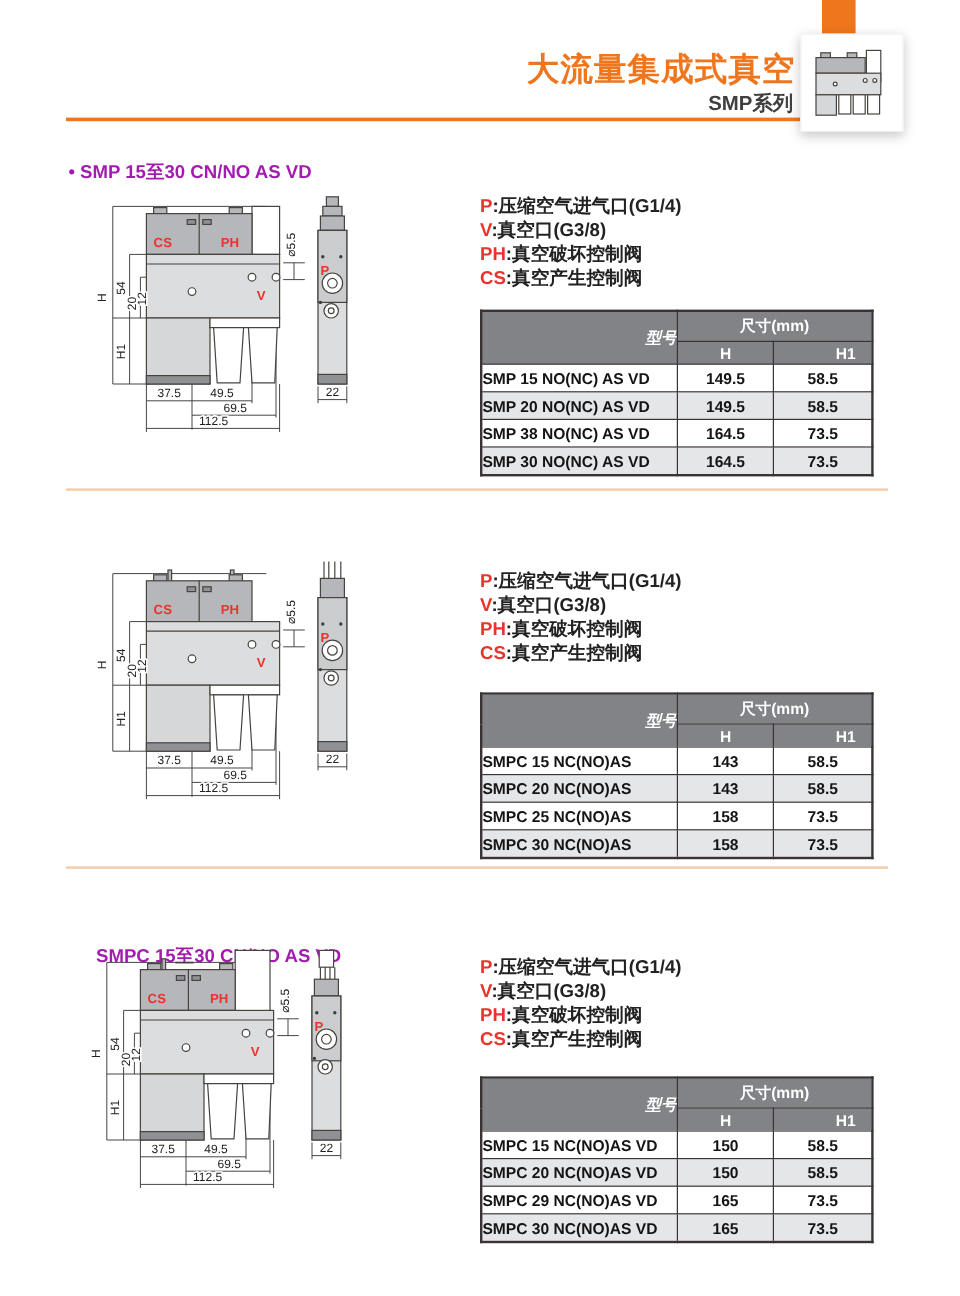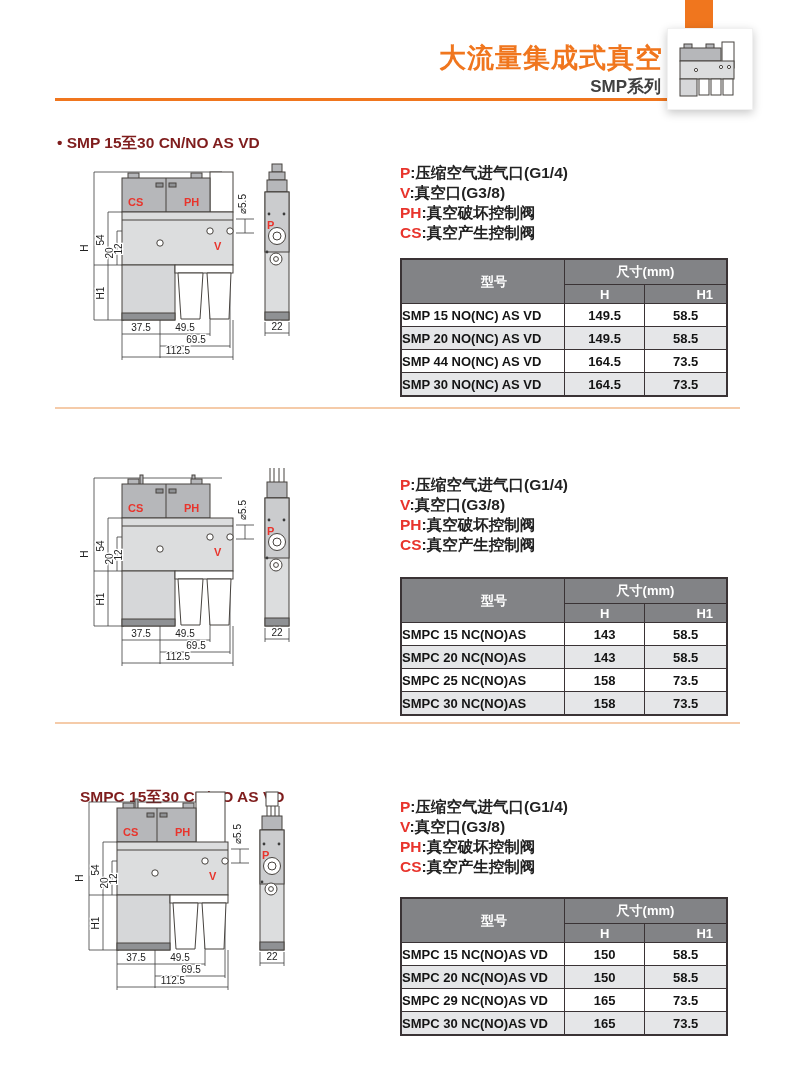--- a/index.html
+++ b/index.html
@@ -9,35 +9,35 @@
 
   
   .hdr-title { right:137px; top:40px; font-size:27px; font-weight:700; color:#F0761E; letter-spacing:1px;margin-left:32px; }
   .hdr-sub   { right:139px; top:75px; font-size:17px; font-weight:600; color:#404040; }
   .hdr-line  { left:55px; width:612px; top:98px; height:3px; background:#F0761E; }
   .corner-tab{ left:685px; top:0; width:28px; height:30px; background:#F0761E; }
   .thumb-card{ left:667px; top:28px; width:84px; height:80px; background:#fff;
                border:1px solid #f1f1f1; box-shadow:0 3px 9px rgba(0,0,0,.22);
                display:flex; align-items:center; justify-content:center; }
 
-  .sec-title { font-size:15.5px; font-weight:700; color:#7f1d1d; white-space:nowrap; }
+  .sec-title { font-size:15.5px; font-weight:700; color:#a21caf; white-space:nowrap; }
   .divider   { left:55px; width:685px; height:2px; background:#F5CBA9; }
 
   
   .legend { width:335px; }
   .legend-line { font-size:15.5px; font-weight:700; color:#222; line-height:20px; white-space:nowrap; }
   .legend-line .k { color:#E8342C; }
 
   
   table.dims { border-collapse:collapse; table-layout:fixed; width:328px; border:2px solid #3A3335; }
   .dims th, .dims td { border:1.6px solid #3A3335; padding:0; overflow:hidden; }
   .dims thead th { background:#828386; color:#fff; font-size:13px; font-weight:700; }
   .dims .r1 th { height:24px; }
   .dims .r2 th { height:18px; }
-  .dims th.c-model { text-align:center; padding-left:22px; }
+  .dims th.c-model { text-align:right; padding-left:22px;font-style:italic; }
   .dims th.c-h  { text-align:center; }
   .dims th.c-h1 { text-align:right; padding-right:13px; }
   .dims tbody td { height:22px; font-size:13px; font-weight:600; color:#141414; text-align:center; }
   .dims tbody td.model { text-align:left; white-space:nowrap; }
   .dims tbody tr:nth-child(even) td { background:#E5E6E8; }
   .col-model { width:163px; } .col-h { width:80px; } .col-h1 { width:82px; }
 
   
   svg.drw { overflow:visible; }
   .dl line, .dlx { stroke:#3E3E3E; stroke-width:0.8; fill:none; }
@@ -189,21 +189,21 @@
           <td class="model">SMP 15 NO(NC) AS VD</td>
           <td>149.5</td>
           <td>58.5</td>
         </tr>
       <tr>
           <td class="model">SMP 20 NO(NC) AS VD</td>
           <td>149.5</td>
           <td>58.5</td>
         </tr>
       <tr>
-          <td class="model">SMP 44 NO(NC) AS VD</td>
+          <td class="model">SMP 38 NO(NC) AS VD</td>
           <td>164.5</td>
           <td>73.5</td>
         </tr>
       <tr>
           <td class="model">SMP 30 NO(NC) AS VD</td>
           <td>164.5</td>
           <td>73.5</td>
         </tr>
     </tbody>
   </table>

